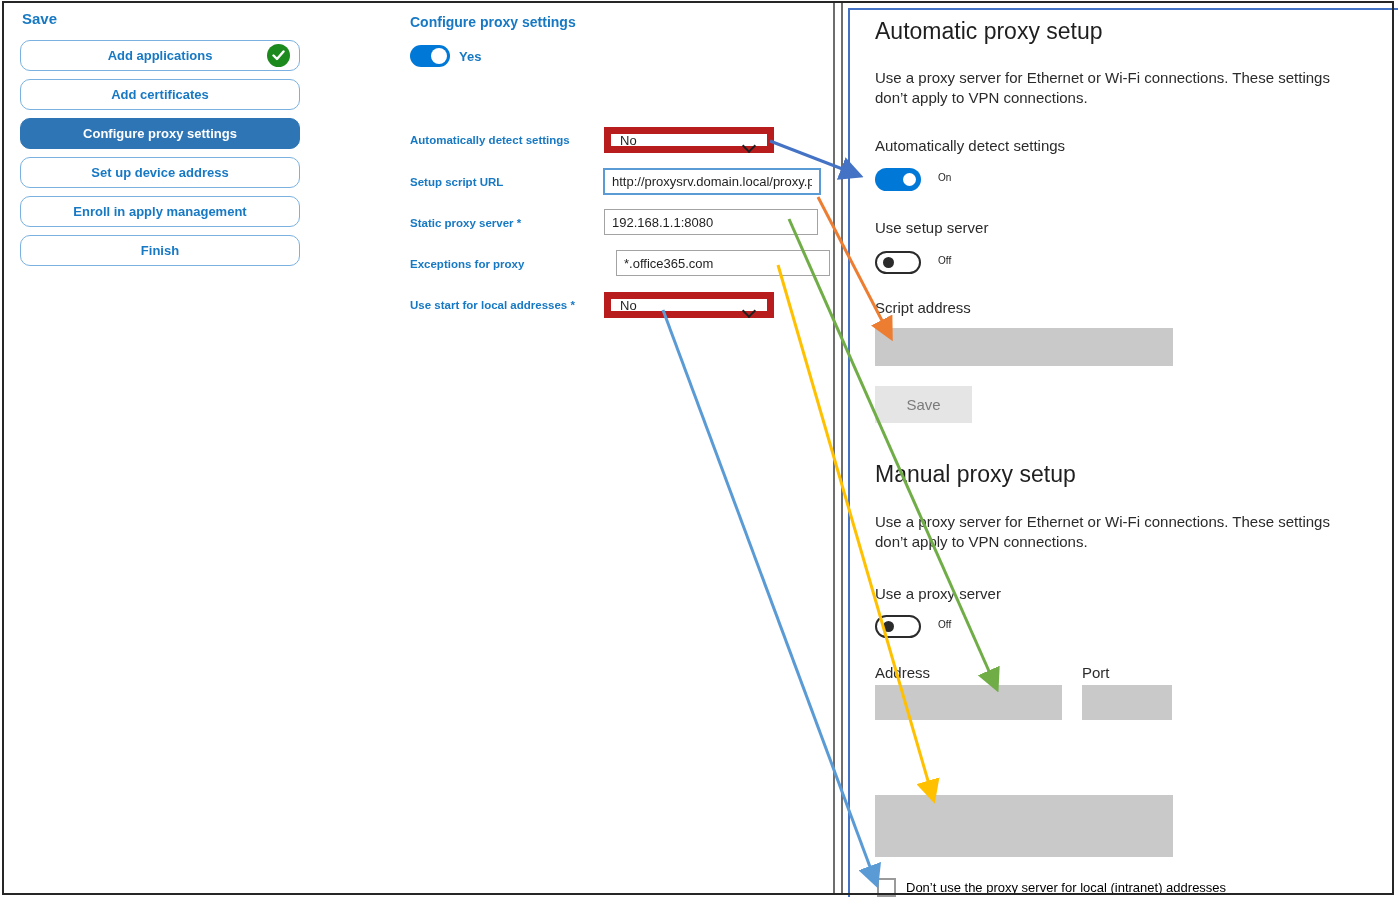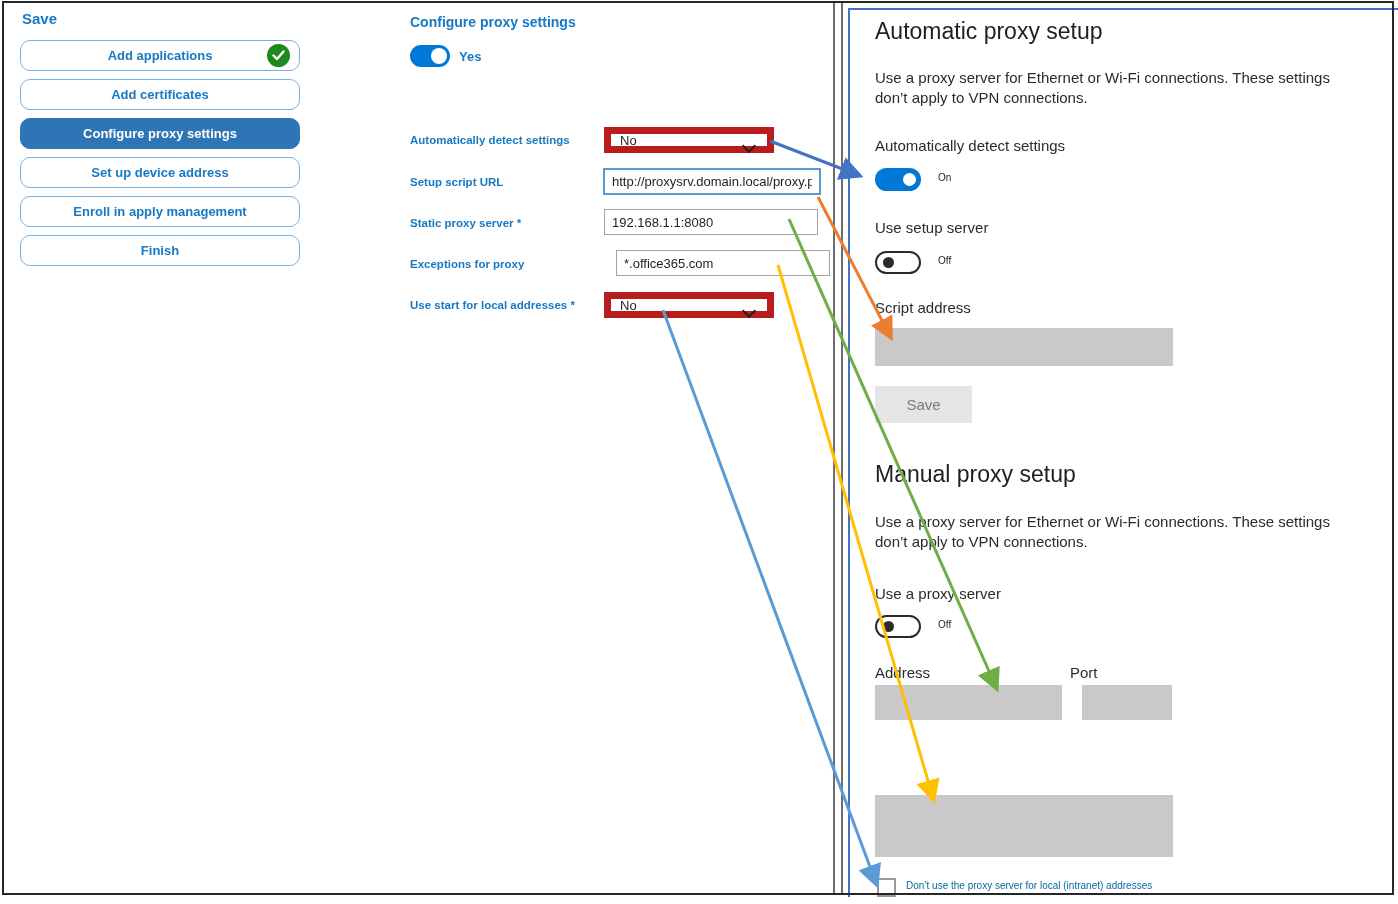--- a/index.html
+++ b/index.html
@@ -45,21 +45,21 @@
   .wtoggle{position:absolute;width:46px;height:23px;border-radius:13px;box-sizing:border-box;cursor:pointer;}
   .wtoggle.on{background:#0078d7;}
   .wtoggle.on .knob{position:absolute;right:5px;top:5px;width:13px;height:13px;border-radius:50%;background:#fff;}
   .wtoggle.off{border:2px solid #2b2b2b;background:#fff;}
   .wtoggle.off .knob{position:absolute;left:6px;top:4px;width:11px;height:11px;border-radius:50%;background:#2b2b2b;}
   .wstate{position:absolute;font-size:10px;color:#1f1f1f;}
   .gray-box{position:absolute;background:#c9c9c9;cursor:text;}
   .save-btn{position:absolute;width:97px;height:37px;background:#e5e5e5;color:#7b7b7b;font-size:15px;
             display:flex;align-items:center;justify-content:center;border:none;cursor:default;font-family:inherit;}
   .wcheckbox{position:absolute;width:19px;height:19px;border:2px solid #9a9a9a;background:#fff;box-sizing:border-box;cursor:pointer;}
-  .wcb-label{position:absolute;font-size:10px;color:#0369a1;white-space:nowrap;}
+  .wcb-label{position:absolute;font-size:13px;color:#000000;white-space:nowrap;}
 
   
   #arrows{position:absolute;left:0;top:0;z-index:50;pointer-events:none;}
 </style>
 </head>
 <body>
 
 <div class="page">
   <div class="frame"></div>
 
@@ -149,21 +149,21 @@
     <p class="wp-p" style="left:25px;top:502px;">Use a proxy server for Ethernet or Wi-Fi connections. These settings
 don’t apply to VPN connections.</p>
 
     <span class="wp-label" style="left:25px;top:575px;">Use a proxy server</span>
     <div class="wtoggle off" style="left:25px;top:605px;">
         <span class="knob"></span>
       </div>
     <span class="wstate" style="left:88px;top:609px;">Off</span>
 
     <span class="wp-label" style="left:25px;top:654px;">Address</span>
-    <span class="wp-label" style="left:220px;top:654px;">Port</span>
+    <span class="wp-label" style="left:232px;top:654px;">Port</span>
     <div class="gray-box" style="left:25px;top:675px;width:187px;height:35px;"></div>
     <div class="gray-box" style="left:232px;top:675px;width:90px;height:35px;"></div>
 
     <div class="gray-box" style="left:25px;top:785px;width:298px;height:62px;"></div>
 
     <div class="wcheckbox" style="left:27px;top:868px;"></div>
     <span class="wcb-label" style="left:56px;top:870px;">Don’t use the proxy server for local (intranet) addresses</span>
   </section>
 
   <svg id="arrows" width="1398" height="904">

